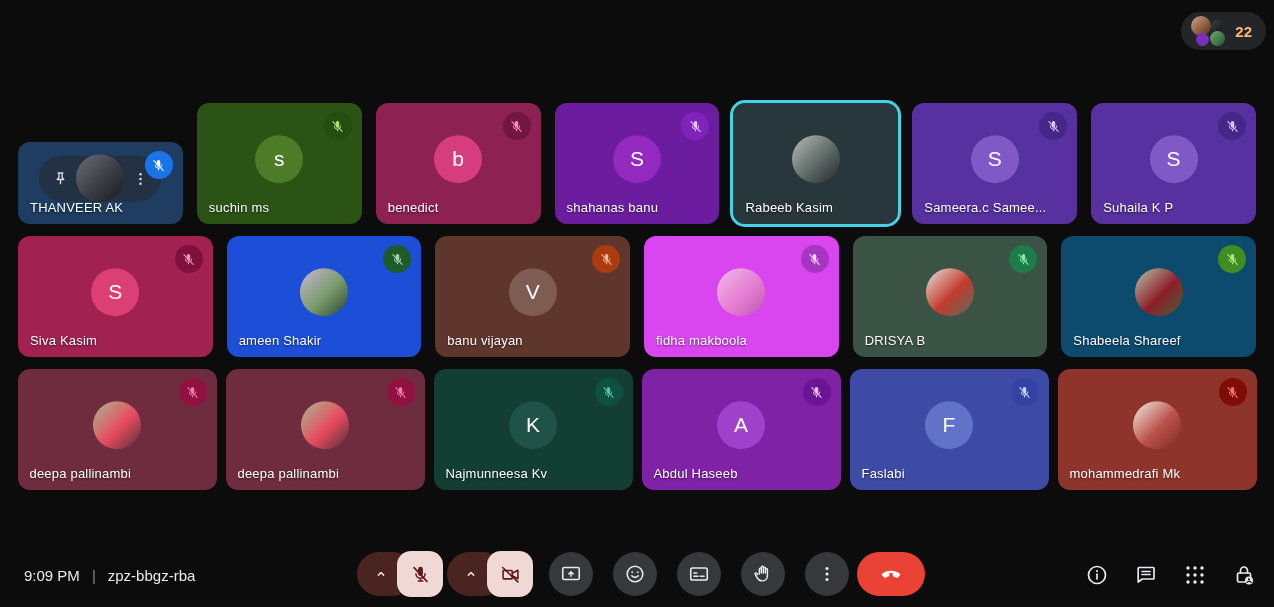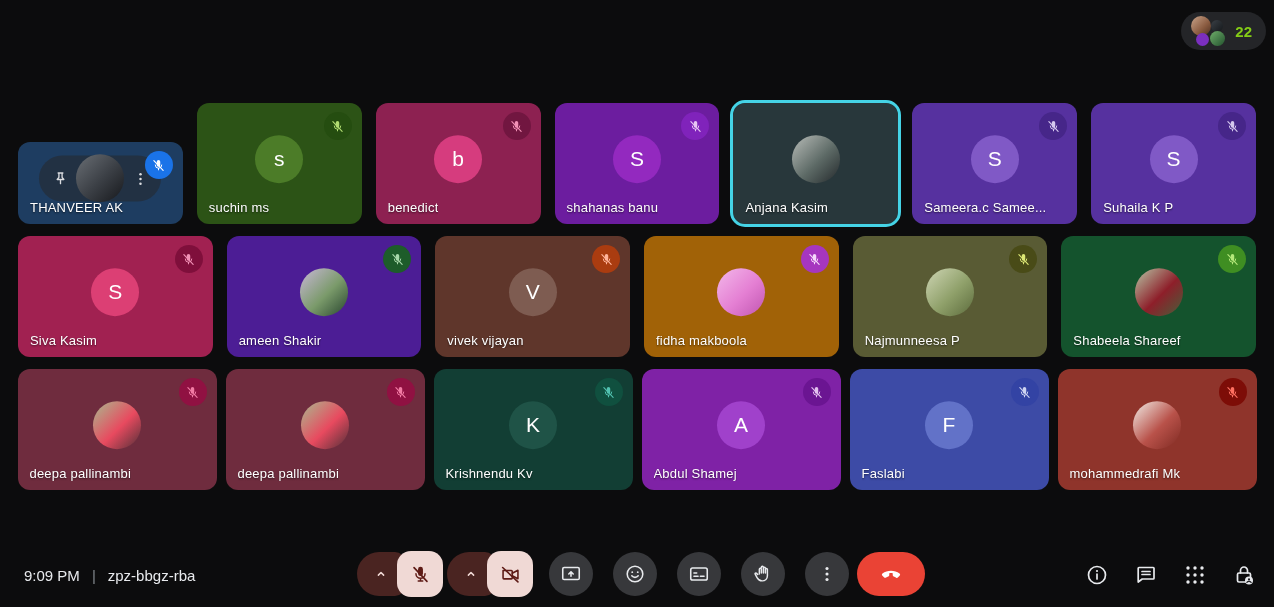--- a/index.html
+++ b/index.html
@@ -7,21 +7,21 @@
        font-family:"Liberation Sans","DejaVu Sans",sans-serif;color:#e8eaed;}
   
   .ppill{position:absolute;top:12px;right:8px;height:38px;border-radius:19px;
          background:#242528;display:flex;align-items:center;padding:0 14px 0 8px;gap:8px;}
   .cluster{position:relative;width:38px;height:32px;}
   .cluster .c{position:absolute;border-radius:50%;}
   .c1{width:20px;height:20px;left:2px;top:1px;background:linear-gradient(135deg,#caa58b,#8a5b40 60%,#4a2e20);}
   .c2{width:12px;height:12px;left:22px;top:5px;background:linear-gradient(135deg,#3a4046,#15181b);}
   .c3{width:13px;height:13px;left:7px;top:18px;background:#7b2fbf;}
   .c4{width:15px;height:15px;left:21px;top:16px;background:linear-gradient(135deg,#6fae6a,#23522e);}
-  .pcount{font-size:15px;font-weight:bold;color:#84cc16;}
+  .pcount{font-size:15px;font-weight:bold;color:#fdba74;}
   
   .grid{position:absolute;top:103px;left:0;right:0;}
   .row{display:flex;height:121px;margin-bottom:12px;}
   .r8{padding:0 18px;gap:14px;}
   .r8 .tile{flex:1 1 0;}
   .r6{justify-content:center;gap:9px;}
   .r6 .tile{flex:0 0 199px;}
   .tile{position:relative;border-radius:12px;}
   .tile.speaking{outline:3px solid #45d3e6;}
   .avatar{position:absolute;left:50%;top:50%;transform:translate(-50%,-60%);
@@ -143,21 +143,21 @@
         </svg>
       </span>
       <span class="pname">shahanas banu</span>
     </div>
         <div class="tile speaking" style="background: rgb(40, 55, 59);">
 
       <span class="avatar" style="background: linear-gradient(135deg, rgb(185, 189, 185) 0%, rgb(93, 106, 102) 55%, rgb(35, 40, 43) 100%);">
         <span class="initial"></span>
       </span>
 
-      <span class="pname">Anjana Kasim</span>
+      <span class="pname">Rabeeb Kasim</span>
     </div>
         <div class="tile" style="background: rgb(86, 49, 159);">
 
       <span class="avatar" style="background: rgb(128, 89, 198);">
         <span class="initial">S</span>
       </span>
       <span class="badge" style="background: rgb(70, 38, 137); color: rgb(213, 200, 238);">
         <svg viewBox="0 0 24 24" width="15" height="15">
           <path d="M12 13.8a2.8 2.8 0 0 0 2.8-2.8V6a2.8 2.8 0 1 0-5.6 0v5a2.8 2.8 0 0 0 2.8 2.8z" fill="currentColor"></path>
           <path d="M6.8 11.2a5.2 5.2 0 0 0 10.4 0M12 16.4v2.6" stroke="currentColor" stroke-width="1.6" fill="none" stroke-linecap="round"></path>
@@ -189,21 +189,21 @@
       </span>
       <span class="badge" style="background: rgb(127, 15, 59); color: rgb(242, 145, 182);">
         <svg viewBox="0 0 24 24" width="15" height="15">
           <path d="M12 13.8a2.8 2.8 0 0 0 2.8-2.8V6a2.8 2.8 0 1 0-5.6 0v5a2.8 2.8 0 0 0 2.8 2.8z" fill="currentColor"></path>
           <path d="M6.8 11.2a5.2 5.2 0 0 0 10.4 0M12 16.4v2.6" stroke="currentColor" stroke-width="1.6" fill="none" stroke-linecap="round"></path>
           <path d="M4.6 4.2 19.4 19.8" stroke="currentColor" stroke-width="1.8" stroke-linecap="round"></path>
         </svg>
       </span>
       <span class="pname">Siva Kasim</span>
     </div>
-        <div class="tile" style="background: #4c1d95;">
+        <div class="tile" style="background: #1d4ed8;">
 
       <span class="avatar" style="background: linear-gradient(135deg, rgb(201, 184, 216) 0%, rgb(122, 154, 106) 55%, rgb(39, 68, 46) 100%);">
         <span class="initial"></span>
       </span>
       <span class="badge" style="background: rgb(29, 92, 42); color: rgb(167, 215, 169);">
         <svg viewBox="0 0 24 24" width="15" height="15">
           <path d="M12 13.8a2.8 2.8 0 0 0 2.8-2.8V6a2.8 2.8 0 1 0-5.6 0v5a2.8 2.8 0 0 0 2.8 2.8z" fill="currentColor"></path>
           <path d="M6.8 11.2a5.2 5.2 0 0 0 10.4 0M12 16.4v2.6" stroke="currentColor" stroke-width="1.6" fill="none" stroke-linecap="round"></path>
           <path d="M4.6 4.2 19.4 19.8" stroke="currentColor" stroke-width="1.8" stroke-linecap="round"></path>
         </svg>
@@ -215,51 +215,51 @@
       <span class="avatar" style="background: rgb(126, 92, 81);">
         <span class="initial">V</span>
       </span>
       <span class="badge" style="background: rgb(170, 60, 16); color: rgb(255, 180, 154);">
         <svg viewBox="0 0 24 24" width="15" height="15">
           <path d="M12 13.8a2.8 2.8 0 0 0 2.8-2.8V6a2.8 2.8 0 1 0-5.6 0v5a2.8 2.8 0 0 0 2.8 2.8z" fill="currentColor"></path>
           <path d="M6.8 11.2a5.2 5.2 0 0 0 10.4 0M12 16.4v2.6" stroke="currentColor" stroke-width="1.6" fill="none" stroke-linecap="round"></path>
           <path d="M4.6 4.2 19.4 19.8" stroke="currentColor" stroke-width="1.8" stroke-linecap="round"></path>
         </svg>
       </span>
-      <span class="pname">vivek vijayan</span>
-    </div>
-        <div class="tile" style="background: #a16207;">
+      <span class="pname">banu vijayan</span>
+    </div>
+        <div class="tile" style="background: #d946ef;">
 
       <span class="avatar" style="background: linear-gradient(135deg, rgb(243, 184, 234) 0%, rgb(228, 127, 211) 55%, rgb(192, 85, 176) 100%);">
         <span class="initial"></span>
       </span>
       <span class="badge" style="background: rgb(166, 54, 191); color: rgb(246, 217, 251);">
         <svg viewBox="0 0 24 24" width="15" height="15">
           <path d="M12 13.8a2.8 2.8 0 0 0 2.8-2.8V6a2.8 2.8 0 1 0-5.6 0v5a2.8 2.8 0 0 0 2.8 2.8z" fill="currentColor"></path>
           <path d="M6.8 11.2a5.2 5.2 0 0 0 10.4 0M12 16.4v2.6" stroke="currentColor" stroke-width="1.6" fill="none" stroke-linecap="round"></path>
           <path d="M4.6 4.2 19.4 19.8" stroke="currentColor" stroke-width="1.8" stroke-linecap="round"></path>
         </svg>
       </span>
       <span class="pname">fidha makboola</span>
     </div>
-        <div class="tile" style="background: rgb(89, 91, 52);">
-
-      <span class="avatar" style="background: linear-gradient(135deg, rgb(207, 214, 180) 0%, rgb(143, 160, 106) 55%, rgb(92, 107, 60) 100%);">
-        <span class="initial"></span>
-      </span>
-      <span class="badge" style="background: rgb(73, 75, 23); color: rgb(221, 231, 117);">
-        <svg viewBox="0 0 24 24" width="15" height="15">
-          <path d="M12 13.8a2.8 2.8 0 0 0 2.8-2.8V6a2.8 2.8 0 1 0-5.6 0v5a2.8 2.8 0 0 0 2.8 2.8z" fill="currentColor"></path>
-          <path d="M6.8 11.2a5.2 5.2 0 0 0 10.4 0M12 16.4v2.6" stroke="currentColor" stroke-width="1.6" fill="none" stroke-linecap="round"></path>
-          <path d="M4.6 4.2 19.4 19.8" stroke="currentColor" stroke-width="1.8" stroke-linecap="round"></path>
-        </svg>
-      </span>
-      <span class="pname">Najmunneesa P</span>
-    </div>
-        <div class="tile" style="background: #14532d;">
+        <div class="tile" style="background: rgb(59, 83, 69);">
+
+      <span class="avatar" style="background: linear-gradient(135deg, rgb(232, 228, 221) 0%, rgb(194, 59, 46) 55%, rgb(90, 110, 94) 100%);">
+        <span class="initial"></span>
+      </span>
+      <span class="badge" style="background: rgb(29, 124, 74); color: rgb(134, 232, 171);">
+        <svg viewBox="0 0 24 24" width="15" height="15">
+          <path d="M12 13.8a2.8 2.8 0 0 0 2.8-2.8V6a2.8 2.8 0 1 0-5.6 0v5a2.8 2.8 0 0 0 2.8 2.8z" fill="currentColor"></path>
+          <path d="M6.8 11.2a5.2 5.2 0 0 0 10.4 0M12 16.4v2.6" stroke="currentColor" stroke-width="1.6" fill="none" stroke-linecap="round"></path>
+          <path d="M4.6 4.2 19.4 19.8" stroke="currentColor" stroke-width="1.8" stroke-linecap="round"></path>
+        </svg>
+      </span>
+      <span class="pname">DRISYA B</span>
+    </div>
+        <div class="tile" style="background: #0c4a6e;">
 
       <span class="avatar" style="background: linear-gradient(135deg, rgb(184, 200, 168) 0%, rgb(142, 31, 42) 55%, rgb(70, 96, 58) 100%);">
         <span class="initial"></span>
       </span>
       <span class="badge" style="background: rgb(63, 142, 34); color: rgb(181, 232, 122);">
         <svg viewBox="0 0 24 24" width="15" height="15">
           <path d="M12 13.8a2.8 2.8 0 0 0 2.8-2.8V6a2.8 2.8 0 1 0-5.6 0v5a2.8 2.8 0 0 0 2.8 2.8z" fill="currentColor"></path>
           <path d="M6.8 11.2a5.2 5.2 0 0 0 10.4 0M12 16.4v2.6" stroke="currentColor" stroke-width="1.6" fill="none" stroke-linecap="round"></path>
           <path d="M4.6 4.2 19.4 19.8" stroke="currentColor" stroke-width="1.8" stroke-linecap="round"></path>
         </svg>
@@ -301,35 +301,35 @@
       <span class="avatar" style="background: rgb(31, 83, 71);">
         <span class="initial">K</span>
       </span>
       <span class="badge" style="background: rgb(16, 80, 63); color: rgb(82, 194, 176);">
         <svg viewBox="0 0 24 24" width="15" height="15">
           <path d="M12 13.8a2.8 2.8 0 0 0 2.8-2.8V6a2.8 2.8 0 1 0-5.6 0v5a2.8 2.8 0 0 0 2.8 2.8z" fill="currentColor"></path>
           <path d="M6.8 11.2a5.2 5.2 0 0 0 10.4 0M12 16.4v2.6" stroke="currentColor" stroke-width="1.6" fill="none" stroke-linecap="round"></path>
           <path d="M4.6 4.2 19.4 19.8" stroke="currentColor" stroke-width="1.8" stroke-linecap="round"></path>
         </svg>
       </span>
-      <span class="pname">Krishnendu Kv</span>
+      <span class="pname">Najmunneesa Kv</span>
     </div>
         <div class="tile" style="background: rgb(127, 34, 166);">
 
       <span class="avatar" style="background: rgb(160, 65, 203);">
         <span class="initial">A</span>
       </span>
       <span class="badge" style="background: rgb(107, 21, 146); color: rgb(227, 193, 239);">
         <svg viewBox="0 0 24 24" width="15" height="15">
           <path d="M12 13.8a2.8 2.8 0 0 0 2.8-2.8V6a2.8 2.8 0 1 0-5.6 0v5a2.8 2.8 0 0 0 2.8 2.8z" fill="currentColor"></path>
           <path d="M6.8 11.2a5.2 5.2 0 0 0 10.4 0M12 16.4v2.6" stroke="currentColor" stroke-width="1.6" fill="none" stroke-linecap="round"></path>
           <path d="M4.6 4.2 19.4 19.8" stroke="currentColor" stroke-width="1.8" stroke-linecap="round"></path>
         </svg>
       </span>
-      <span class="pname">Abdul Shamej</span>
+      <span class="pname">Abdul Haseeb</span>
     </div>
         <div class="tile" style="background: rgb(61, 75, 166);">
 
       <span class="avatar" style="background: rgb(98, 114, 200);">
         <span class="initial">F</span>
       </span>
       <span class="badge" style="background: rgb(51, 67, 164); color: rgb(205, 211, 240);">
         <svg viewBox="0 0 24 24" width="15" height="15">
           <path d="M12 13.8a2.8 2.8 0 0 0 2.8-2.8V6a2.8 2.8 0 1 0-5.6 0v5a2.8 2.8 0 0 0 2.8 2.8z" fill="currentColor"></path>
           <path d="M6.8 11.2a5.2 5.2 0 0 0 10.4 0M12 16.4v2.6" stroke="currentColor" stroke-width="1.6" fill="none" stroke-linecap="round"></path>

